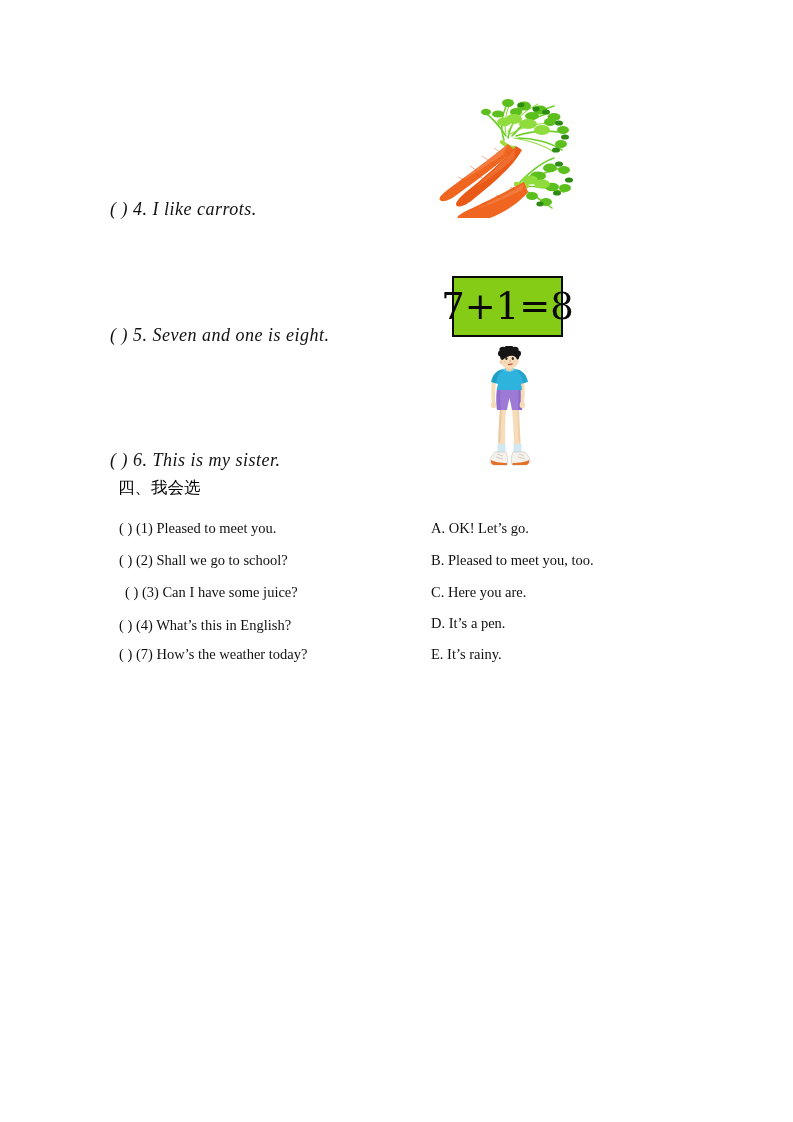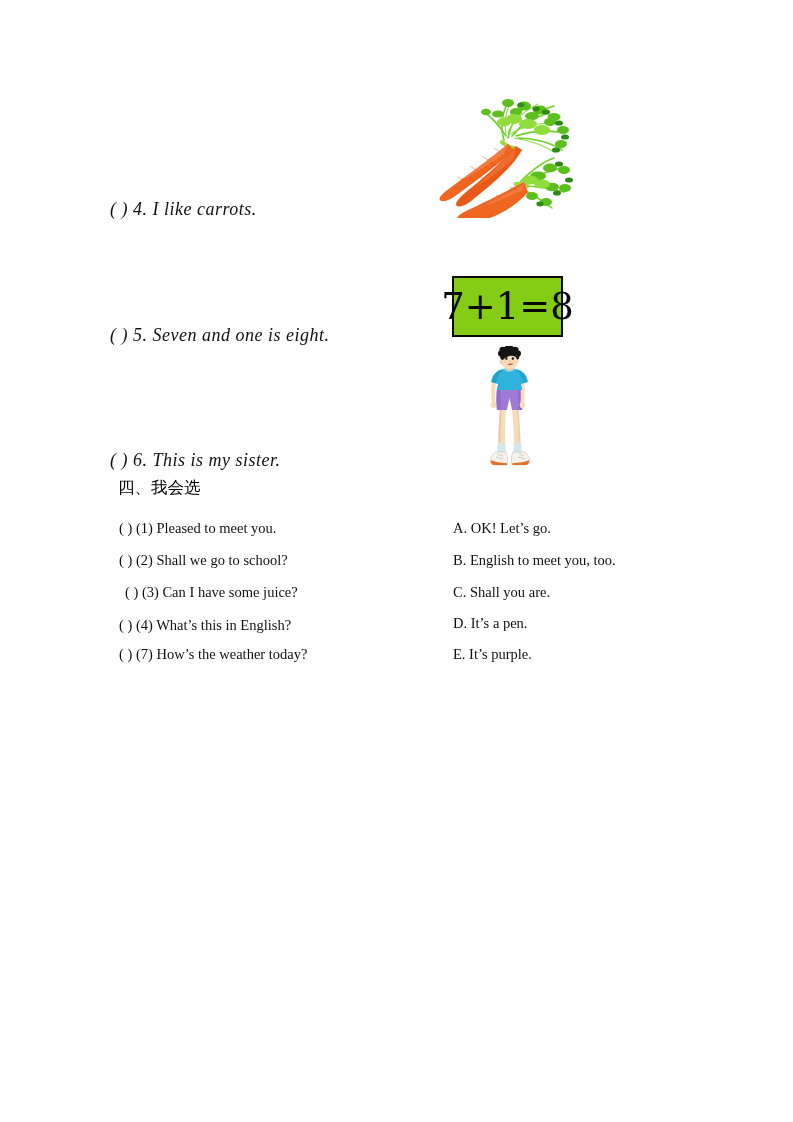--- a/index.html
+++ b/index.html
@@ -56,21 +56,20 @@
     font-size: 14.5px;
     line-height: 1;
     text-align: center;
   }
   .match-right {
     position: absolute;
     left: 431px;
     white-space: nowrap;
     font-size: 14.5px;
     line-height: 1;
-    margin-left: 22px;
   }
 
   
   .math-box {
     position: absolute;
     left: 452px;
     top: 250px;
     width: 111px;
     height: 61px;
     border: 2px solid #0a0a0a;
@@ -323,25 +322,25 @@
     <span>(    ) (4) What’s this in English?</span>
   </div>
   <div class="match-left" style="top:647px;">
     <span>(    ) (7) How’s the weather today?</span>
   </div>
 
   <div class="match-right" style="top:521px;">
     <span>A. OK! Let’s go.</span>
   </div>
   <div class="match-right" style="top:553px;">
-    <span>B. English to meet you, too.</span>
+    <span>B. Pleased to meet you, too.</span>
   </div>
   <div class="match-right" style="top:585px;">
-    <span>C. Shall you are.</span>
+    <span>C. Here you are.</span>
   </div>
   <div class="match-right" style="top:616px;">
     <span>D. It’s a pen.</span>
   </div>
   <div class="match-right" style="top:647px;">
-    <span>E. It’s purple.</span>
+    <span>E. It’s rainy.</span>
   </div>
 
 </div>
 
 </body></html>

